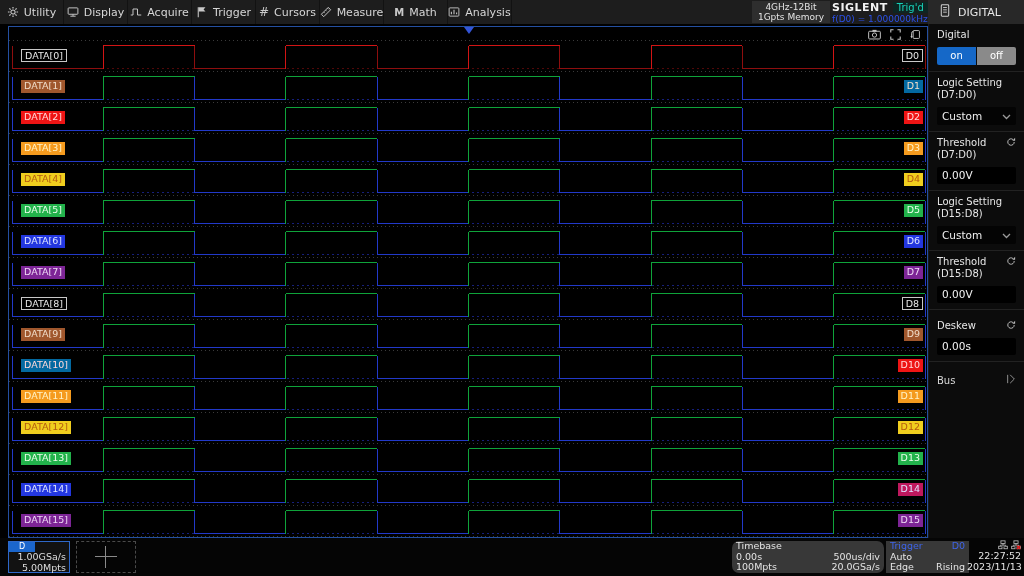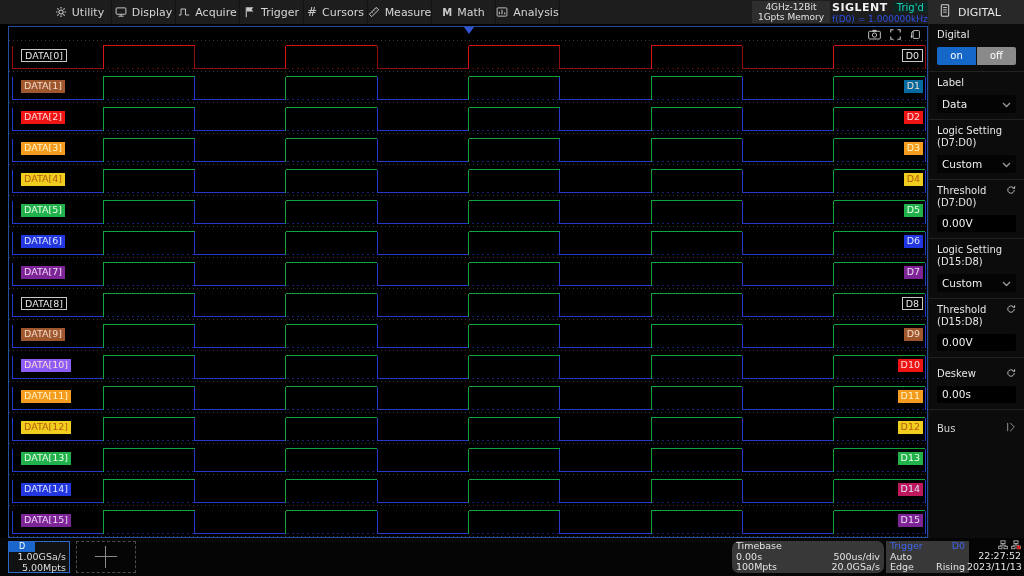--- a/index.html
+++ b/index.html
@@ -1,21 +1,21 @@
 <!DOCTYPE html>
 <html><head>
 <meta charset="utf-8">
 <style>
   * { margin:0; padding:0; box-sizing:border-box; }
   html,body { width:1024px; height:576px; background:#000; overflow:hidden;
               font-family:"DejaVu Sans", sans-serif; -webkit-font-smoothing:antialiased; }
   .app { width:1024px; height:576px; display:flex; flex-direction:column; }
 
   
-  .topbar { height:24px; display:flex; background:#1d1d1d; color:#d6d6d6; font-size:11px; flex:0 0 24px;padding-left:48px; }
+  .topbar { height:24px; display:flex; background:#1d1d1d; color:#d6d6d6; font-size:11px; flex:0 0 24px; }
   .menu-item { width:64px; display:flex; align-items:center; justify-content:center; gap:5px;
                border-right:1px solid #121212; cursor:default; white-space:nowrap; }
   .menu-item .mi { color:#c9c9c9; font-size:11px; display:flex; align-items:center; }
   .mi svg { display:block; }
   .top-spacer { flex:1; }
   .acq-box { background:#2e2e2e; color:#e3e3e3; font-size:9px; line-height:10px; text-align:center;
              padding:2px 6px; margin:1px 2px 1px 0; display:flex; flex-direction:column; justify-content:center; }
   .brand-block { width:96px; display:flex; flex-direction:column; justify-content:center; }
   .brand-row { display:flex; align-items:center; }
   .brand { color:#f2f2f2; font-weight:bold; font-size:11px; letter-spacing:.5px; }
@@ -584,21 +584,21 @@
           <div class="badge" style="top: 177px; left: 12px; background: rgb(34, 178, 75); color: rgb(234, 253, 234);">DATA[5]</div>
           <div class="badge" style="top: 177px; right: 4px; background: rgb(34, 178, 75); color: rgb(234, 253, 234);">D5</div>
           <div class="badge" style="top: 208px; left: 12px; background: rgb(35, 55, 224); color: rgb(221, 228, 255);">DATA[6]</div>
           <div class="badge" style="top: 208px; right: 4px; background: rgb(35, 55, 224); color: rgb(221, 228, 255);">D6</div>
           <div class="badge" style="top: 239px; left: 12px; background: rgb(125, 37, 150); color: rgb(239, 217, 245);">DATA[7]</div>
           <div class="badge" style="top: 239px; right: 4px; background: rgb(125, 37, 150); color: rgb(239, 217, 245);">D7</div>
           <div class="badge" style="top: 270px; left: 12px; border: 1px solid rgb(200, 200, 200); line-height: 11px; color: rgb(232, 232, 232);">DATA[8]</div>
           <div class="badge" style="top: 270px; right: 4px; border: 1px solid rgb(200, 200, 200); line-height: 11px; color: rgb(232, 232, 232);">D8</div>
           <div class="badge" style="top: 301px; left: 12px; background: rgb(160, 87, 45); color: rgb(240, 220, 201);">DATA[9]</div>
           <div class="badge" style="top: 301px; right: 4px; background: rgb(160, 87, 45); color: rgb(240, 220, 201);">D9</div>
-          <div class="badge" style="top: 332px; left: 12px; background: #8b5cf6; color: rgb(255, 217, 217);">DATA[10]</div>
+          <div class="badge" style="top: 332px; left: 12px; background: #0369a1; color: rgb(255, 217, 217);">DATA[10]</div>
           <div class="badge" style="top: 332px; right: 4px; background: rgb(238, 20, 20); color: rgb(255, 217, 217);">D10</div>
           <div class="badge" style="top: 363px; left: 12px; background: rgb(245, 155, 30); color: rgb(255, 243, 200);">DATA[11]</div>
           <div class="badge" style="top: 363px; right: 4px; background: rgb(245, 155, 30); color: rgb(255, 243, 200);">D11</div>
           <div class="badge" style="top: 394px; left: 12px; background: rgb(240, 206, 30); color: rgb(180, 90, 16);">DATA[12]</div>
           <div class="badge" style="top: 394px; right: 4px; background: rgb(240, 206, 30); color: rgb(180, 90, 16);">D12</div>
           <div class="badge" style="top: 425px; left: 12px; background: rgb(34, 178, 75); color: rgb(234, 253, 234);">DATA[13]</div>
           <div class="badge" style="top: 425px; right: 4px; background: rgb(34, 178, 75); color: rgb(234, 253, 234);">D13</div>
           <div class="badge" style="top: 456px; left: 12px; background: rgb(35, 55, 224); color: rgb(221, 228, 255);">DATA[14]</div>
           <div class="badge" style="top: 456px; right: 4px; background: #be185d; color: rgb(221, 228, 255);">D14</div>
           <div class="badge" style="top: 487px; left: 12px; background: rgb(125, 37, 150); color: rgb(239, 217, 245);">DATA[15]</div>
@@ -609,29 +609,20 @@
     <div class="sidebar">
 
       <div class="sb-sec">
         <div class="sb-label">Digital</div>
         <div class="toggle">
           <div class="on">on</div>
           <div class="off">off</div>
         </div>
       </div>
 
-      <div class="sb-sec">
-        <div class="sb-label">Label</div>
-        <div class="dropdown">
-          <span>Data</span>
-          <span class="dd-chev"><svg width="9" height="6" viewBox="0 0 9 6">
-                <path fill="none" stroke="#9a9a9a" stroke-width="1.3" d="m1 1 3.5 3.5L8 1"></path>
-              </svg></span>
-        </div>
-      </div>
 
       <div class="sb-sec">
         <div class="sb-label">Logic Setting</div>
         <div class="sb-label">(D7:D0)</div>
         <div class="dropdown">
           <span>Custom</span>
           <span class="dd-chev"><svg width="9" height="6" viewBox="0 0 9 6">
                 <path fill="none" stroke="#9a9a9a" stroke-width="1.3" d="m1 1 3.5 3.5L8 1"></path>
               </svg></span>
         </div>

